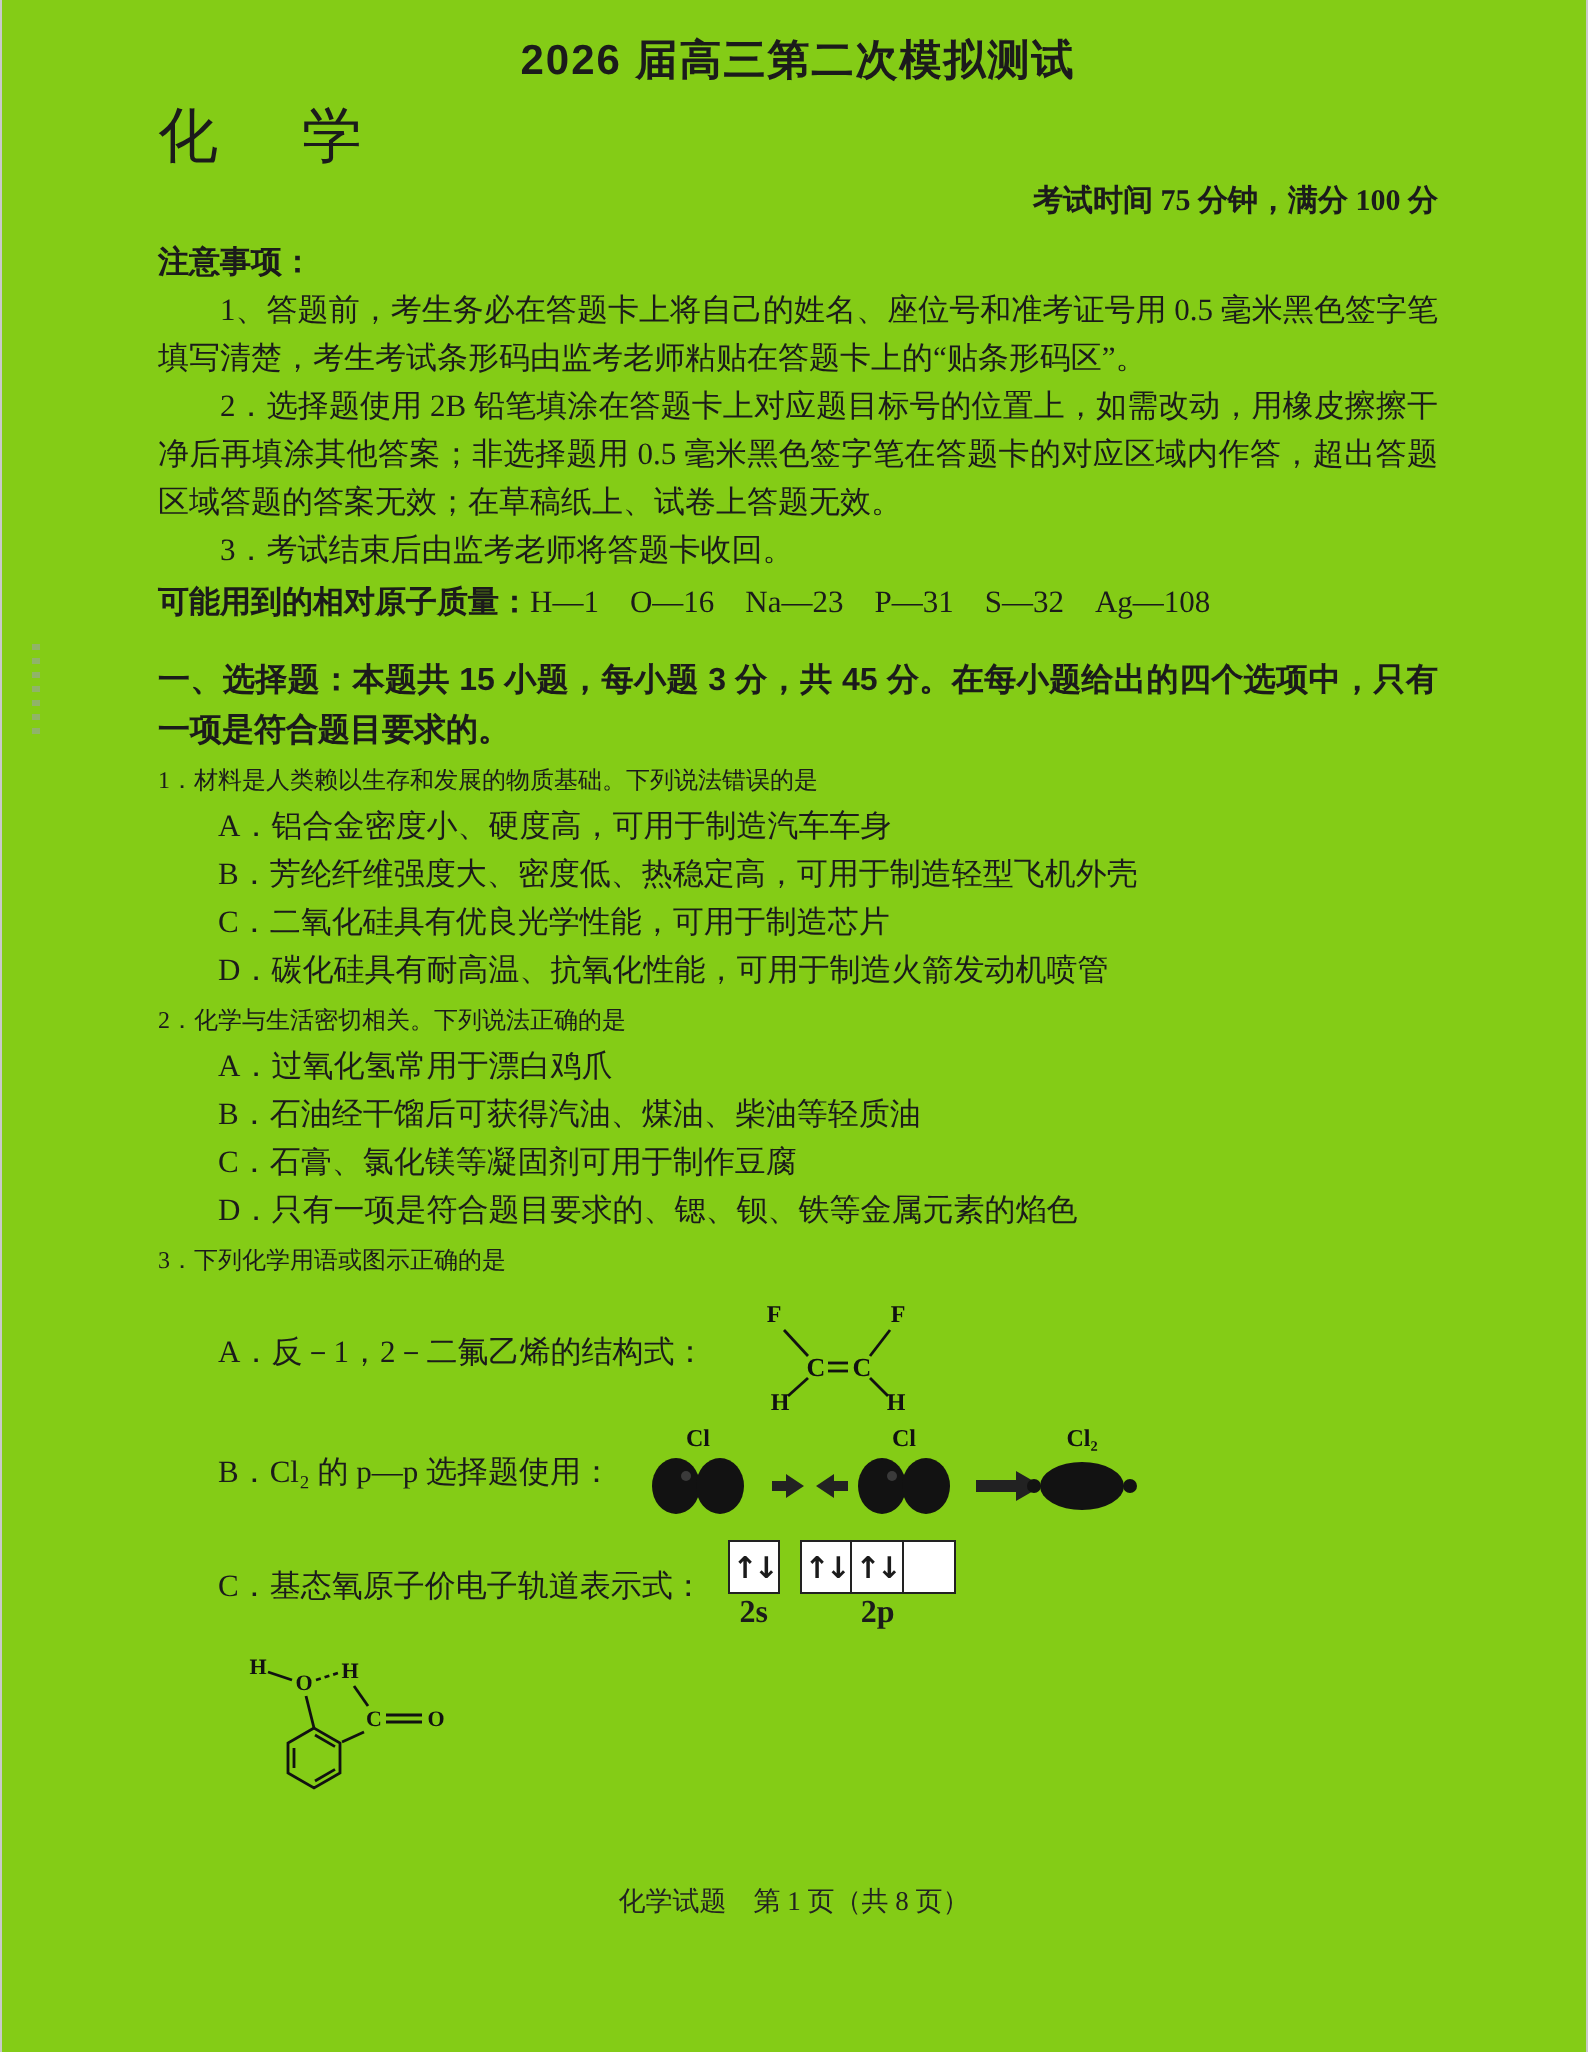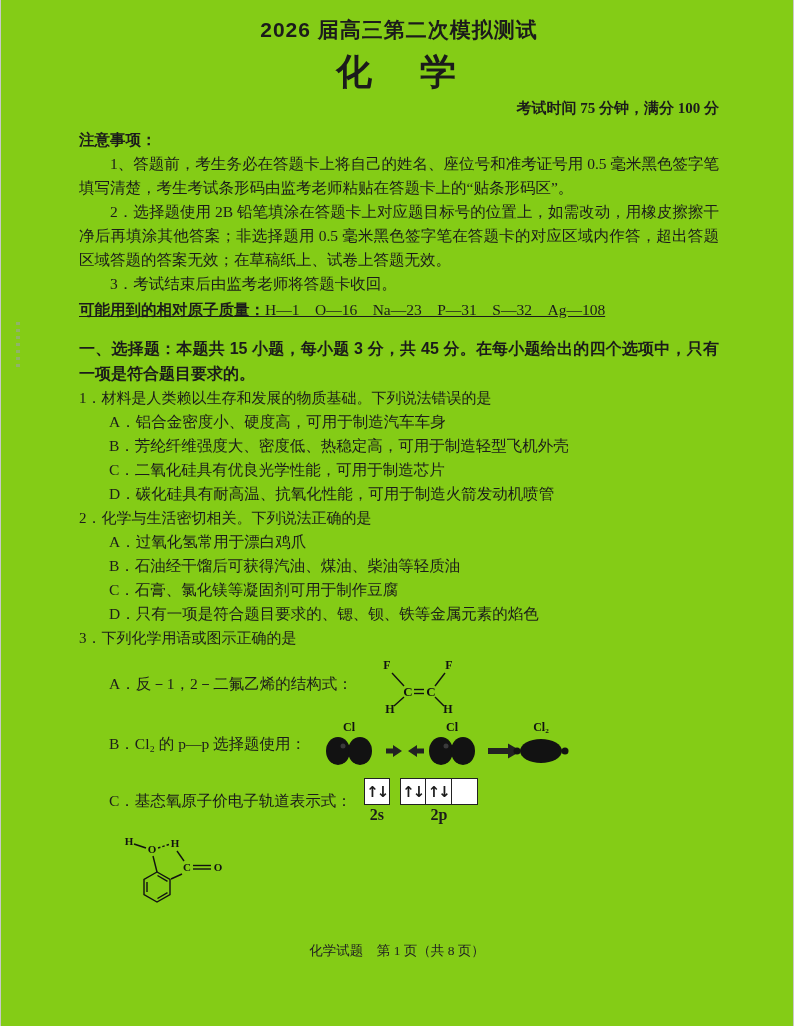--- a/index.html
+++ b/index.html
@@ -16,33 +16,33 @@
     border-right:1px solid #c9c9c9;
   }
   .content{position:relative;margin:0 74px 0 78px;padding-top:16px;}
   .bold-sans{font-family:"Liberation Sans","DejaVu Sans",sans-serif;font-weight:700;}
   h1.exam-title{
     margin:0;text-align:center;
     font-family:"Liberation Sans","DejaVu Sans",sans-serif;
     font-size:21px;font-weight:800;letter-spacing:1px;
   }
   h2.subject{
-    margin:4px 0 2px;text-align:center;
+    margin:4px 0 2px;text-align:left;
     font-family:"Liberation Sans","DejaVu Sans",sans-serif;
-    font-size:36px;font-weight:700;letter-spacing:6px;
+    font-size:30px;font-weight:400;letter-spacing:6px;
   }
   .exam-info{margin:2px 0 10px;text-align:right;font-size:15px;font-weight:700;}
   .notice-head{margin:6px 0 0;font-size:15.5px;line-height:24px;}
   p.body-line{margin:0;font-size:15.5px;line-height:24px;text-align:justify;}
   p.ind{text-indent:2em;}
-  .atomic{margin:1px 0 0;font-size:15.5px;line-height:25px;text-decoration:underline;}
+  .atomic{margin:1px 0 0;font-size:15.5px;line-height:25px;}
   .atomic .vals{font-family:"Liberation Serif","DejaVu Serif",serif;word-spacing:6px;}
   .section-head{margin:14px 0 0;font-size:16px;line-height:25px;text-align:justify;}
   .question{margin:0;}
-  p.stem{margin:0;font-size:15px;line-height:24px;}
+  p.stem{margin:0;font-size:12px;line-height:24px;}
   p.option{margin:0 0 0 30px;font-size:15.5px;line-height:24px;}
   .q3opt{display:flex;align-items:center;margin:2px 0 2px 30px;font-size:15.5px;}
   .q3opt .opt-text{white-space:nowrap;}
   .diagram{margin-left:10px;}
   
   .orb-wrap{display:flex;align-items:flex-start;gap:10px;margin-left:12px;}
   .orb-unit{display:flex;flex-direction:column;align-items:center;}
   .orb-row{display:flex;}
   .orb-box{
     width:26px;height:27px;border:1.6px solid #222;box-sizing:border-box;

